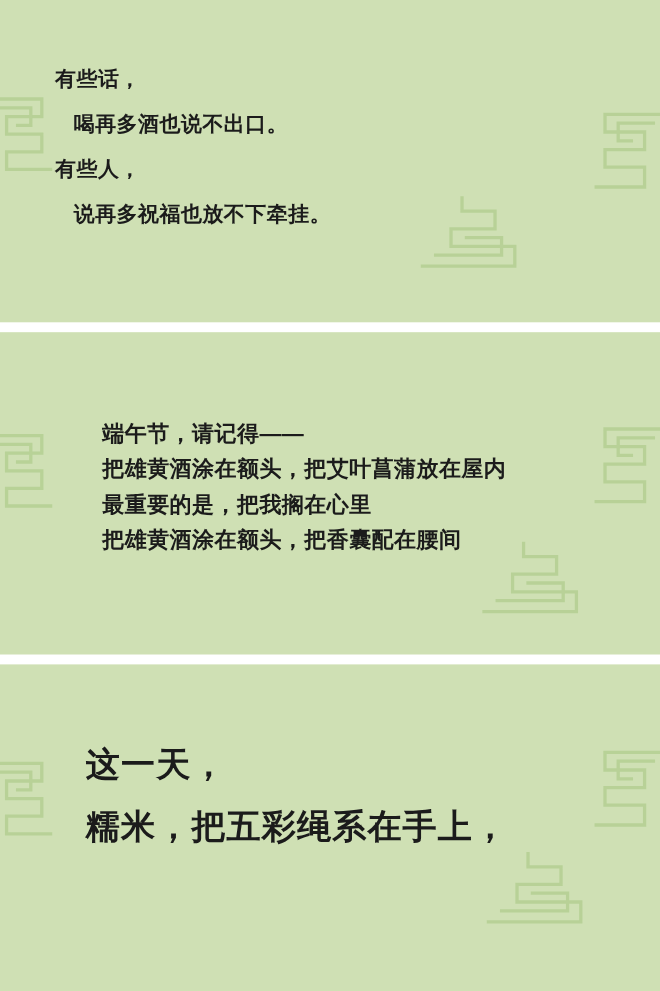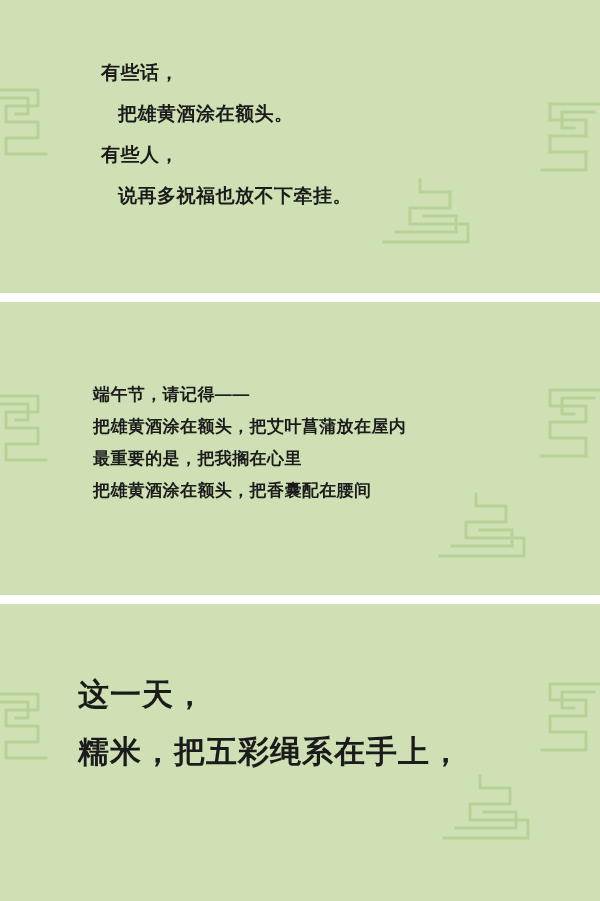--- a/index.html
+++ b/index.html
@@ -48,32 +48,32 @@
   }
 
   .text-block {
     position: relative;
     z-index: 2;
     color: #1b1b1b;
   }
 
   
   .p1-text {
-    padding: 52px 0 0 101px;
+    padding: 52px 0 0 50px;
     font-size: 19px;
     font-weight: bold;
     line-height: 41px;
     letter-spacing: 0.5px;
   }
   .p1-text .line.indent { padding-left: 17px; }
 
   
   .p2-text {
     padding: 77px 0 0 93px;
-    font-size: 17px;
+    font-size: 20px;
     font-weight: bold;
     line-height: 32px;
     letter-spacing: 0.4px;
   }
 
   
   .p3-text {
     padding: 62px 0 0 78px;
     font-size: 31px;
     font-weight: bold;
@@ -104,21 +104,21 @@
 
     <div class="deco" style="right:128px; top:176px;">
       <svg width="92" height="72" viewBox="0 0 92 72" aria-hidden="true">
         <path d="M4 66 H88 V48 H30 V32 H70 V16 H40 V4"></path>
         <path d="M16 56 H76 V40 H44"></path>
       </svg>
     </div>
 
     <div class="text-block p1-text">
       <div class="line">有些话，</div>
-      <div class="line indent">把雄黄酒涂在额头。</div>
+      <div class="line indent">喝再多酒也说不出口。</div>
       <div class="line">有些人，</div>
       <div class="line indent">说再多祝福也放不下牵挂。</div>
     </div>
   </section>
 
   <div class="gap"></div>
 
   <section class="panel panel-2">
 
     <div class="deco" style="left:-14px; top:88px;">

